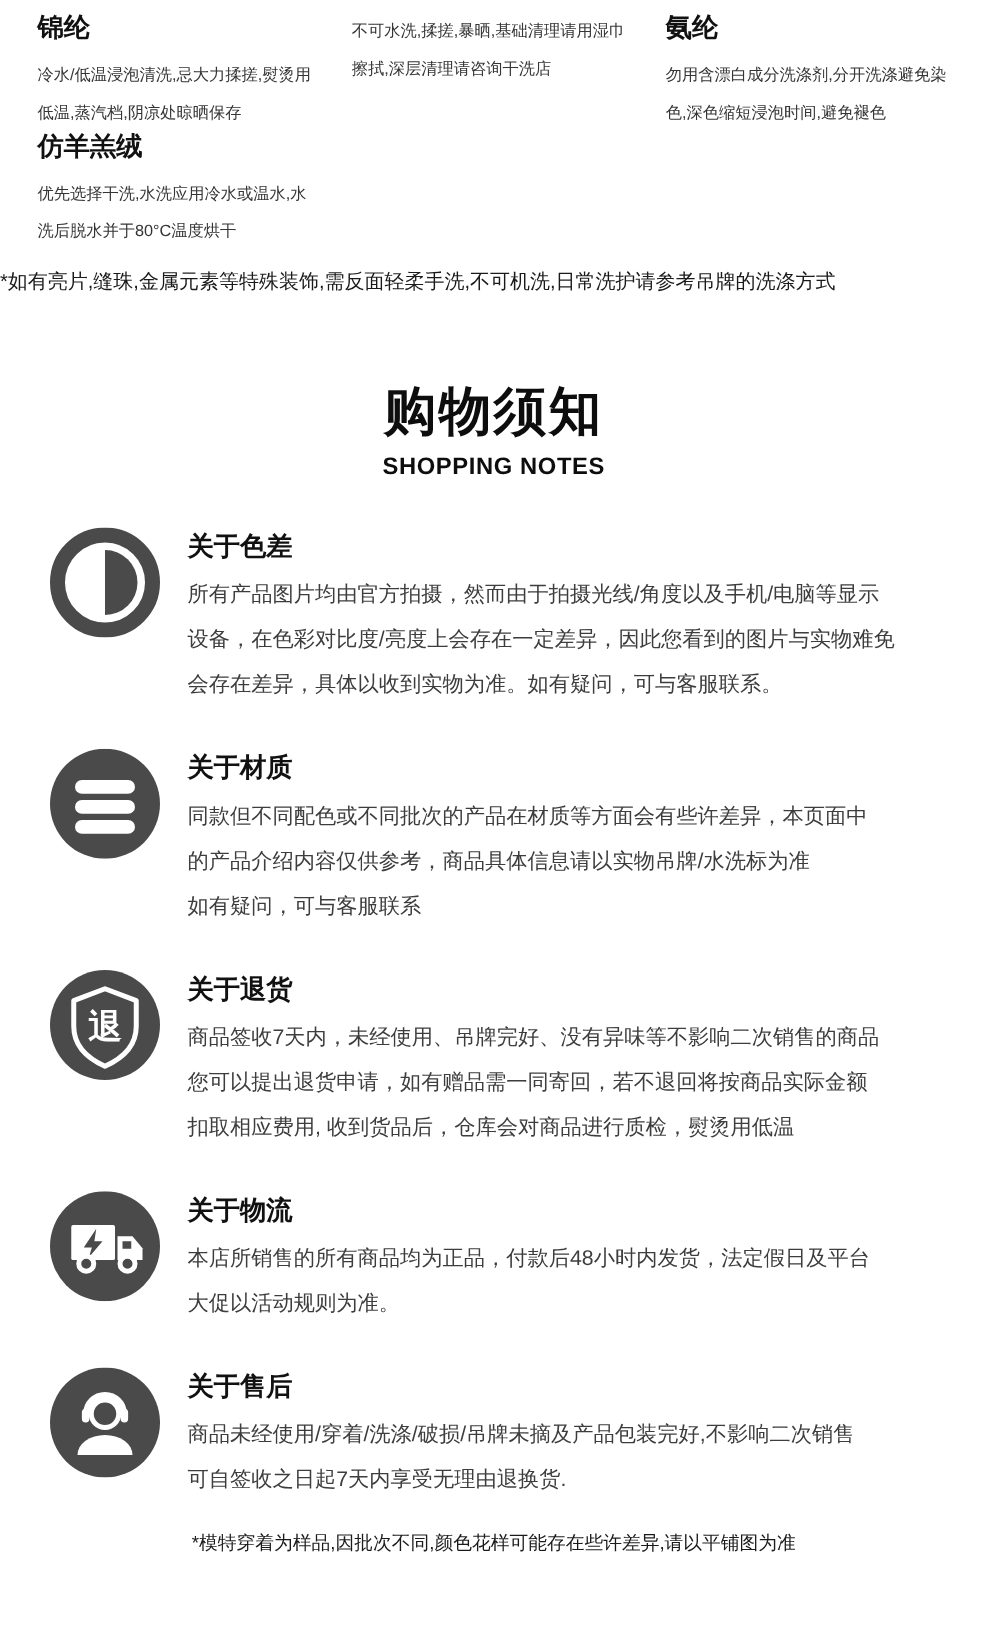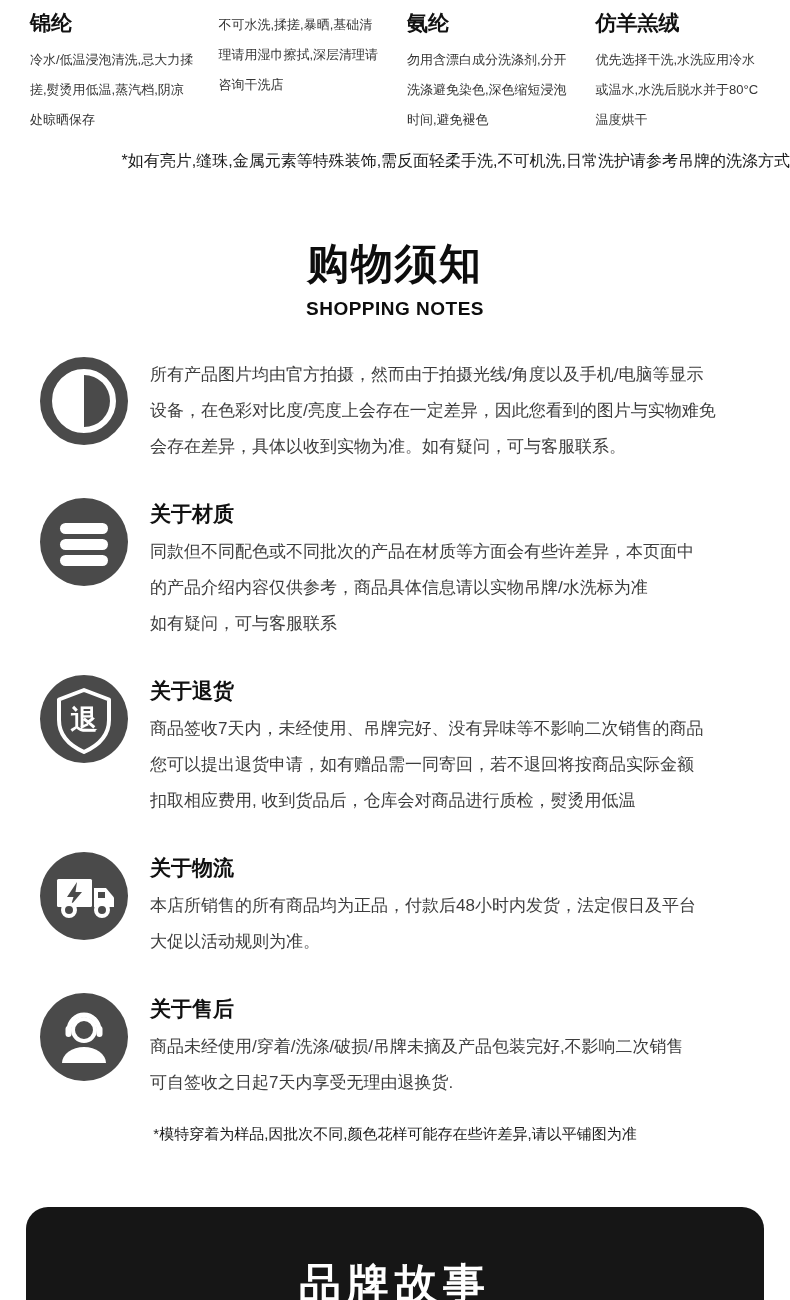--- a/index.html
+++ b/index.html
@@ -8,39 +8,39 @@
     height: 1300px;
     overflow: hidden;
     background: #ffffff;
     font-family: "Liberation Sans", "DejaVu Sans", sans-serif;
     color: #111;
   }
 
   
   .care-grid {
     display: grid;
-    grid-template-columns: repeat(4, 1fr);
+    grid-template-columns: repeat(3, 1fr);
     column-gap: 24px;
     padding: 10px 30px 0 30px;
   }
   .care-title {
     font-size: 21px;
     font-weight: bold;
     color: #111;
     line-height: 26px;
     margin-bottom: 9px;
   }
   .care-body {
     font-size: 13px;
     line-height: 30px;
     color: #353535;
   }
   .care-note {
     margin-top: 14px;
-    text-align: right;
+    text-align: left;
     font-size: 16px;
     color: #1a1a1a;
     line-height: 24px;
   }
 
   
   .notes-title {
     margin-top: 70px;
     text-align: center;
     font-size: 42px;
@@ -141,20 +141,21 @@
 <div class="notes-subtitle">SHOPPING NOTES</div>
 
 <div class="note-item">
   <span class="note-icon">
     <svg viewBox="0 0 88 88" width="88" height="88">
       <circle cx="44" cy="44" r="38" fill="#ffffff" stroke="#4a4a4a" stroke-width="12"></circle>
       <path d="M44 18 a26 26 0 0 1 0 52 Z" fill="#4a4a4a"></path>
     </svg>
   </span>
   <div class="note-content">
+    <div class="note-title">关于色差</div>
     <div class="note-body">所有产品图片均由官方拍摄，然而由于拍摄光线/角度以及手机/电脑等显示
 设备，在色彩对比度/亮度上会存在一定差异，因此您看到的图片与实物难免
 会存在差异，具体以收到实物为准。如有疑问，可与客服联系。</div>
   </div>
 </div>
 
 <div class="note-item">
   <span class="note-icon">
     <svg viewBox="0 0 88 88" width="88" height="88">
       <circle cx="44" cy="44" r="44" fill="#4a4a4a"></circle>

